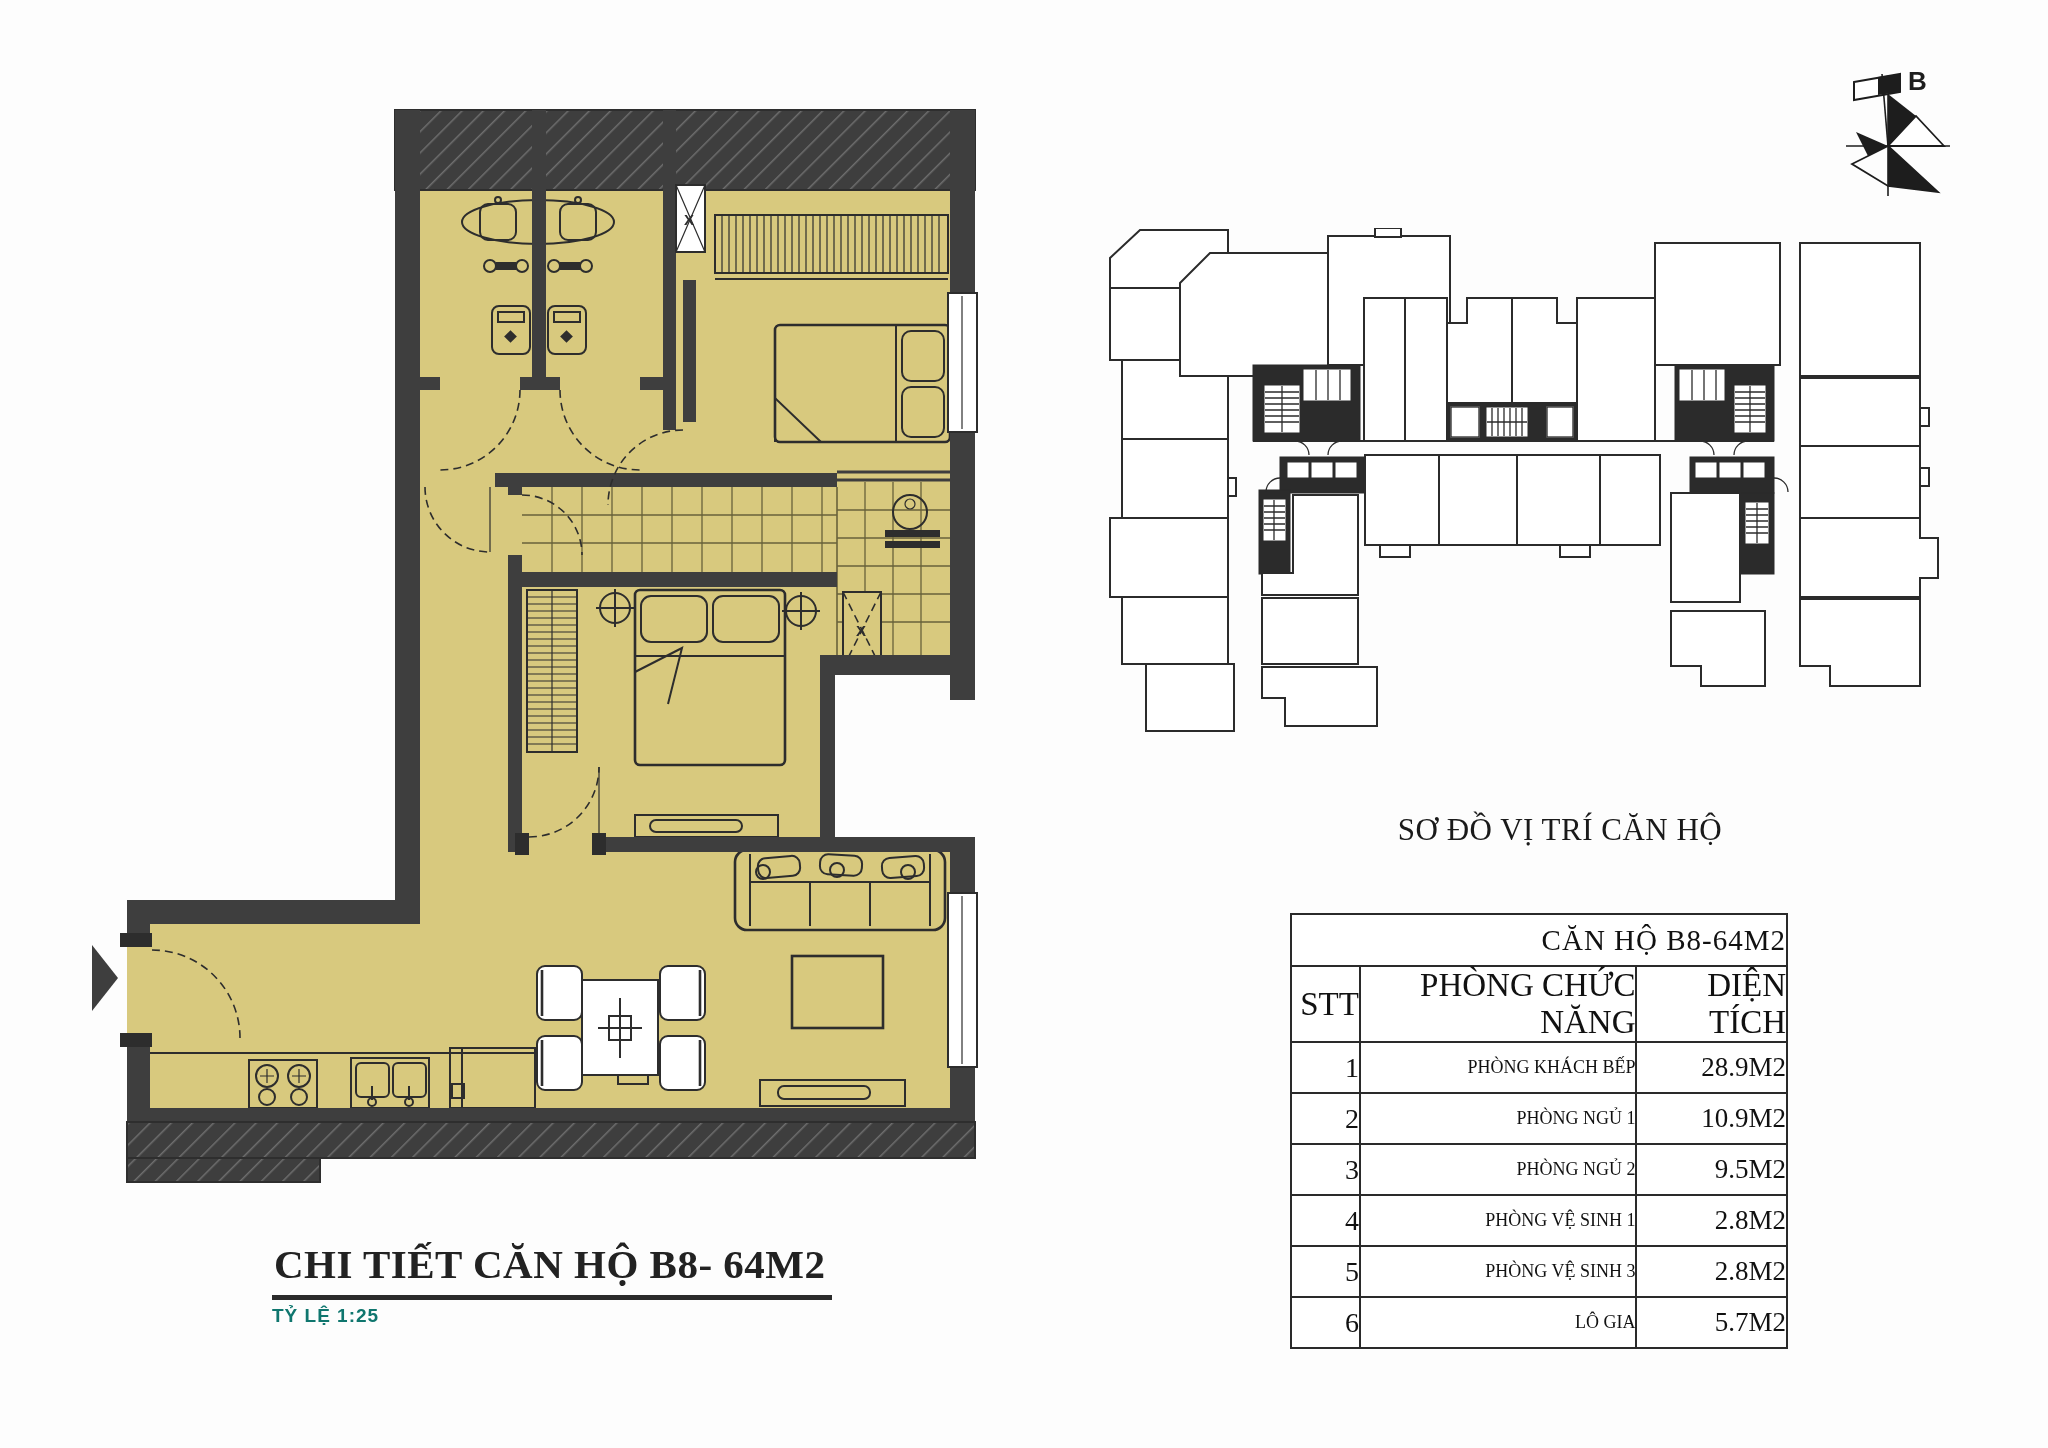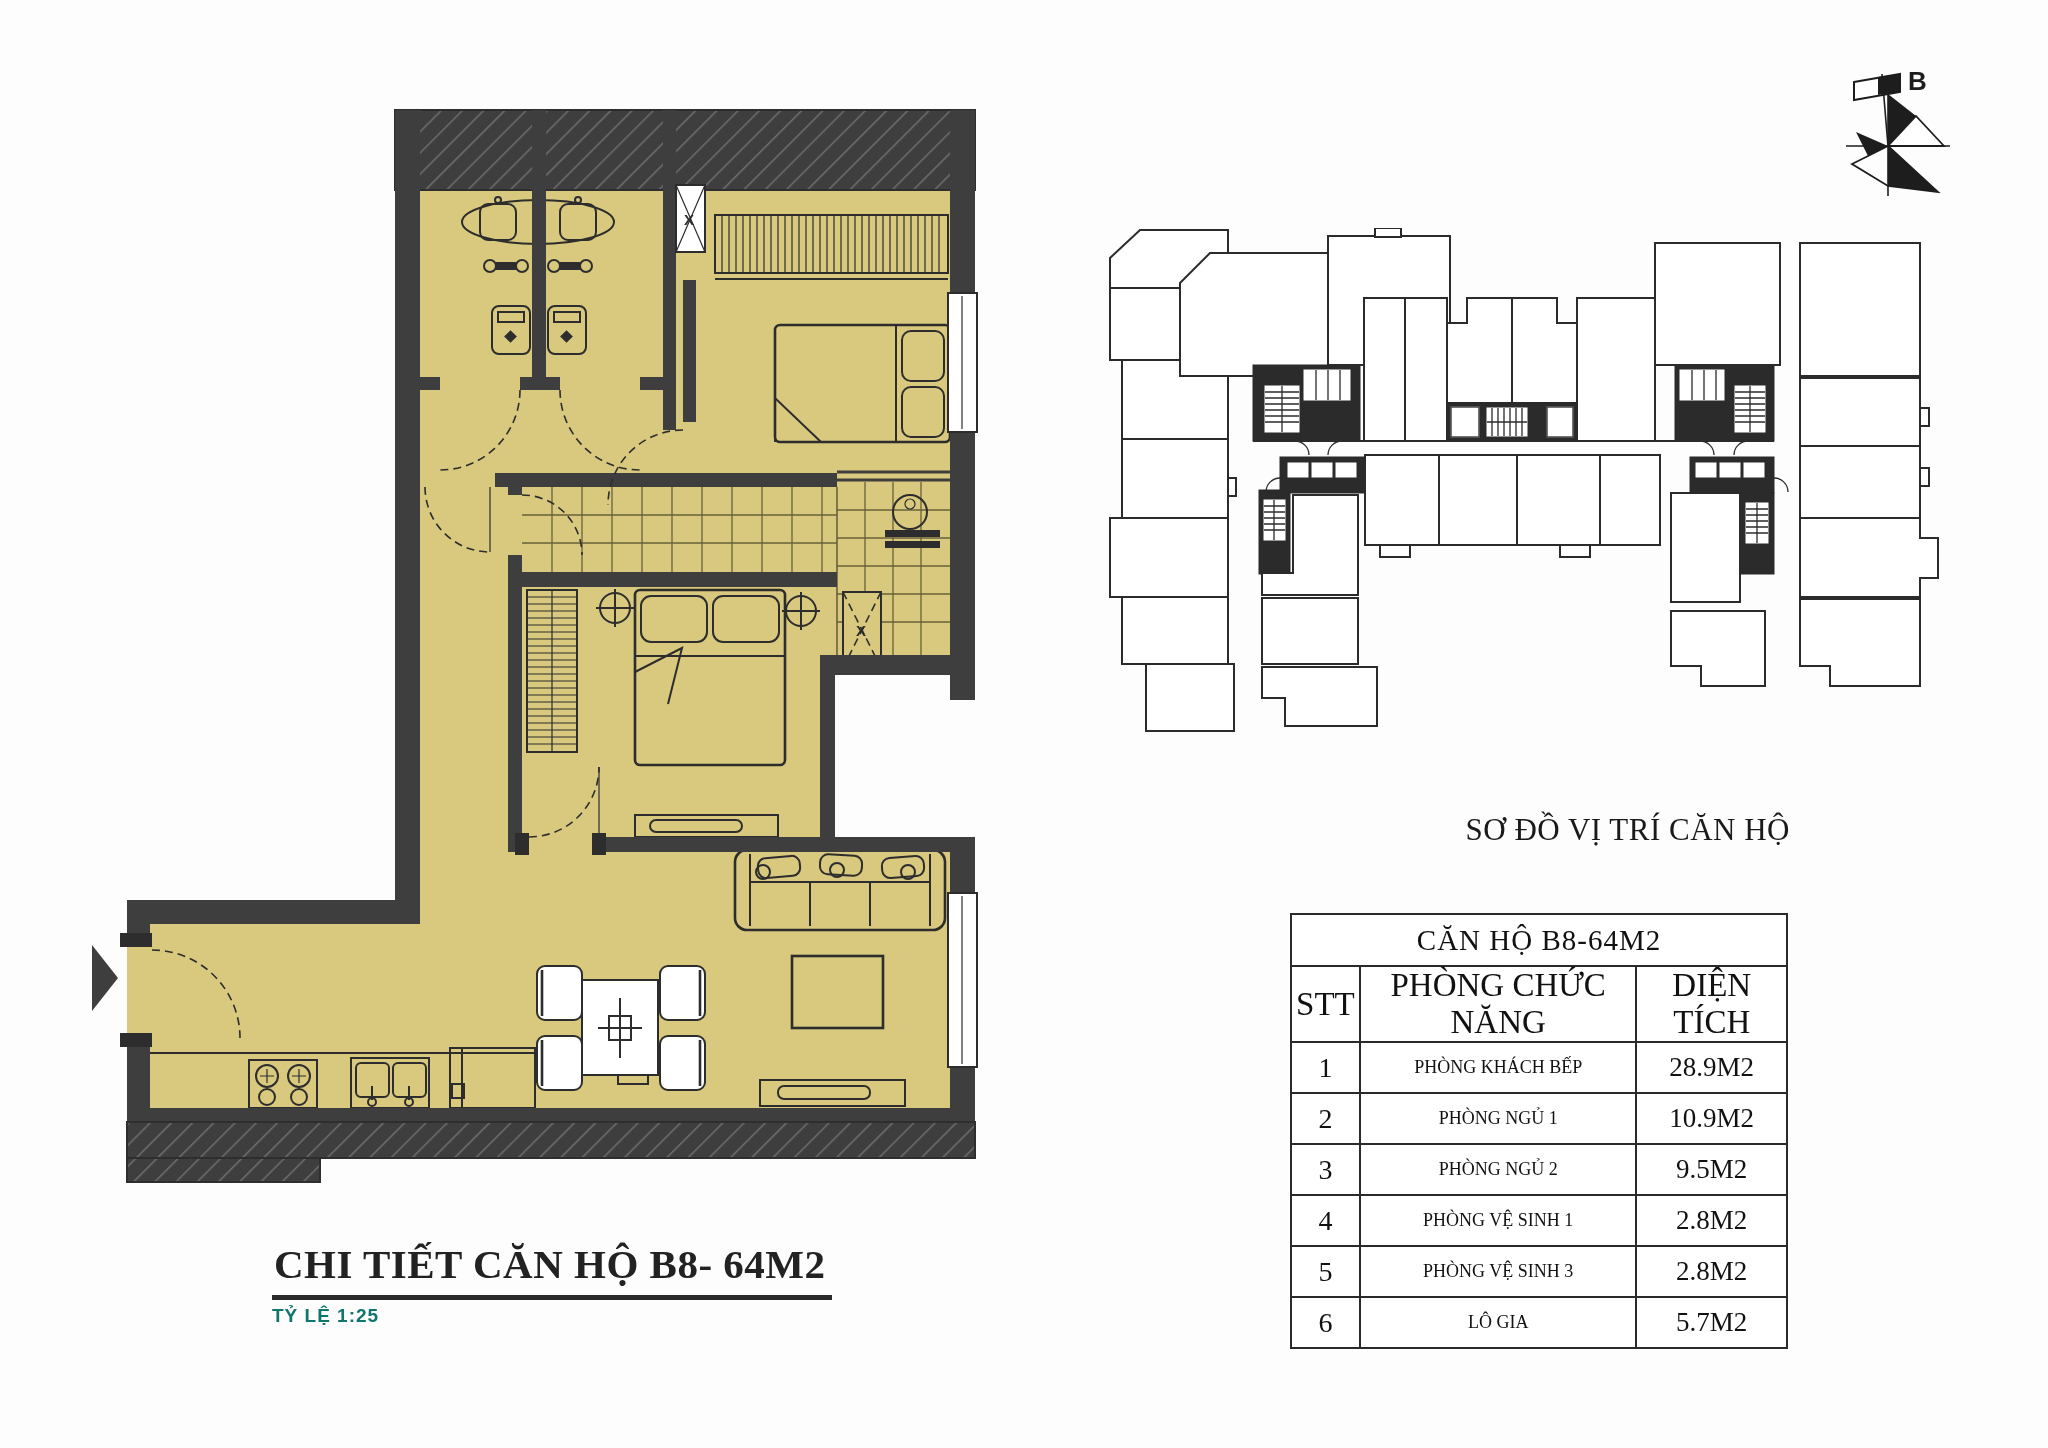--- a/index.html
+++ b/index.html
@@ -34,26 +34,26 @@
   .ovl{stroke:var(--ovline);stroke-width:2;fill:none}
 
   
   #detail-caption{left:272px;top:1240px;width:520px}
   #detail-caption .t{display:inline-block;font-family:Liberation Serif, serif;
       font-weight:bold;font-size:41px;letter-spacing:.5px;color:#222;
       border-bottom:5px solid #2b2b2b;padding:0 6px 7px 2px;white-space:nowrap}
   #detail-caption .s{font-family:"Liberation Sans",sans-serif;font-weight:bold;
       font-size:19px;color:#0f766e;margin-top:5px;letter-spacing:1px}
 
-  #overview-title{left:1330px;top:812px;width:460px;text-align:right;
+  #overview-title{left:1330px;top:812px;width:460px;text-align:center;
       font-size:31px;letter-spacing:.5px;color:#1a1a1a;white-space:nowrap}
 
   
   #area-table{left:1290px;top:913px;width:498px;border-collapse:collapse;background:#fff}
-  #area-table td,#area-table th{border:2px solid #2a2a2a;text-align:center;vertical-align:middle;
+  #area-table td,#area-table th{border:2px solid #2a2a2a;text-align:right;vertical-align:middle;
       font-weight:normal;padding:0;color:#111}
   #area-table .title-cell{height:52px;font-size:29px;letter-spacing:1px}
   #area-table .hdr td{height:52px;font-size:33px}
   #area-table tbody td{height:51px;font-size:18px}
   #area-table .c-stt{width:65px;font-size:28px}
   #area-table .c-fn{width:261px}
   #area-table .c-area{width:142px;font-size:27px}
 </style>
 </head>
 <body>

